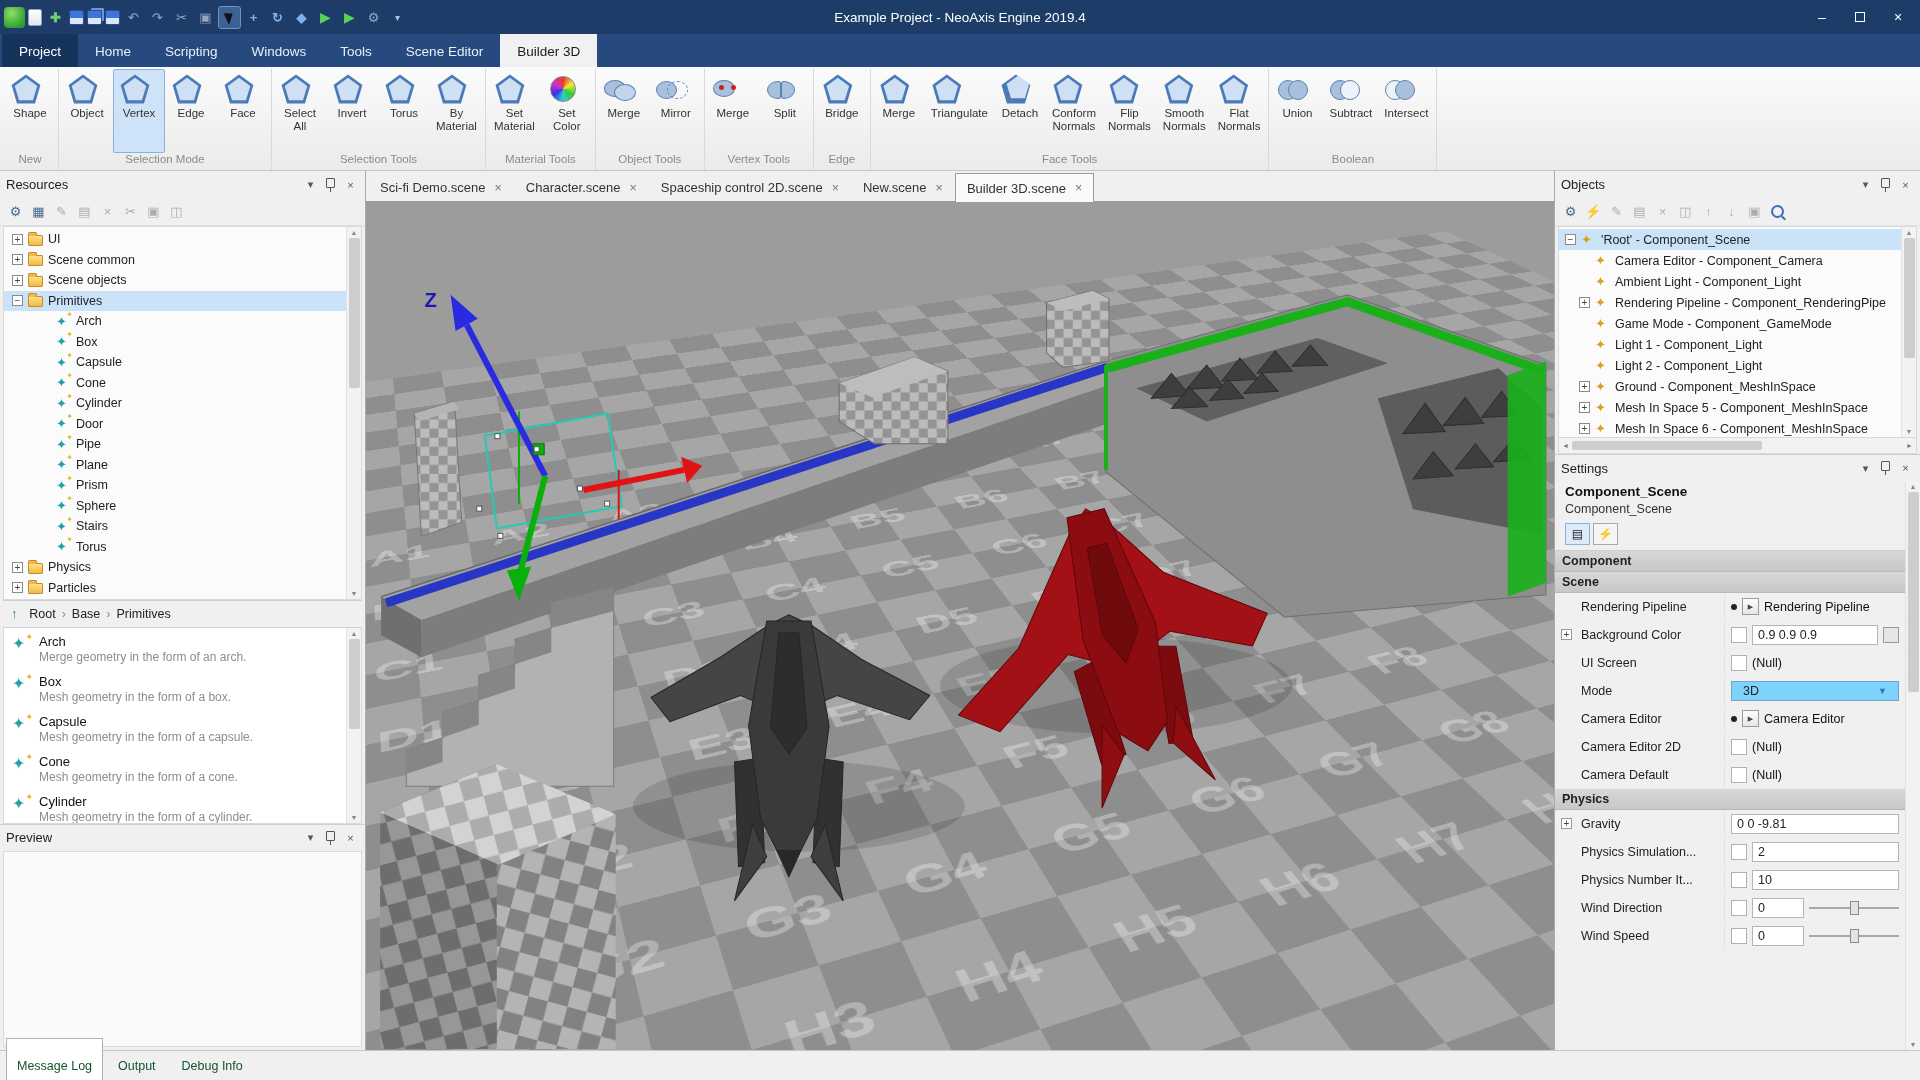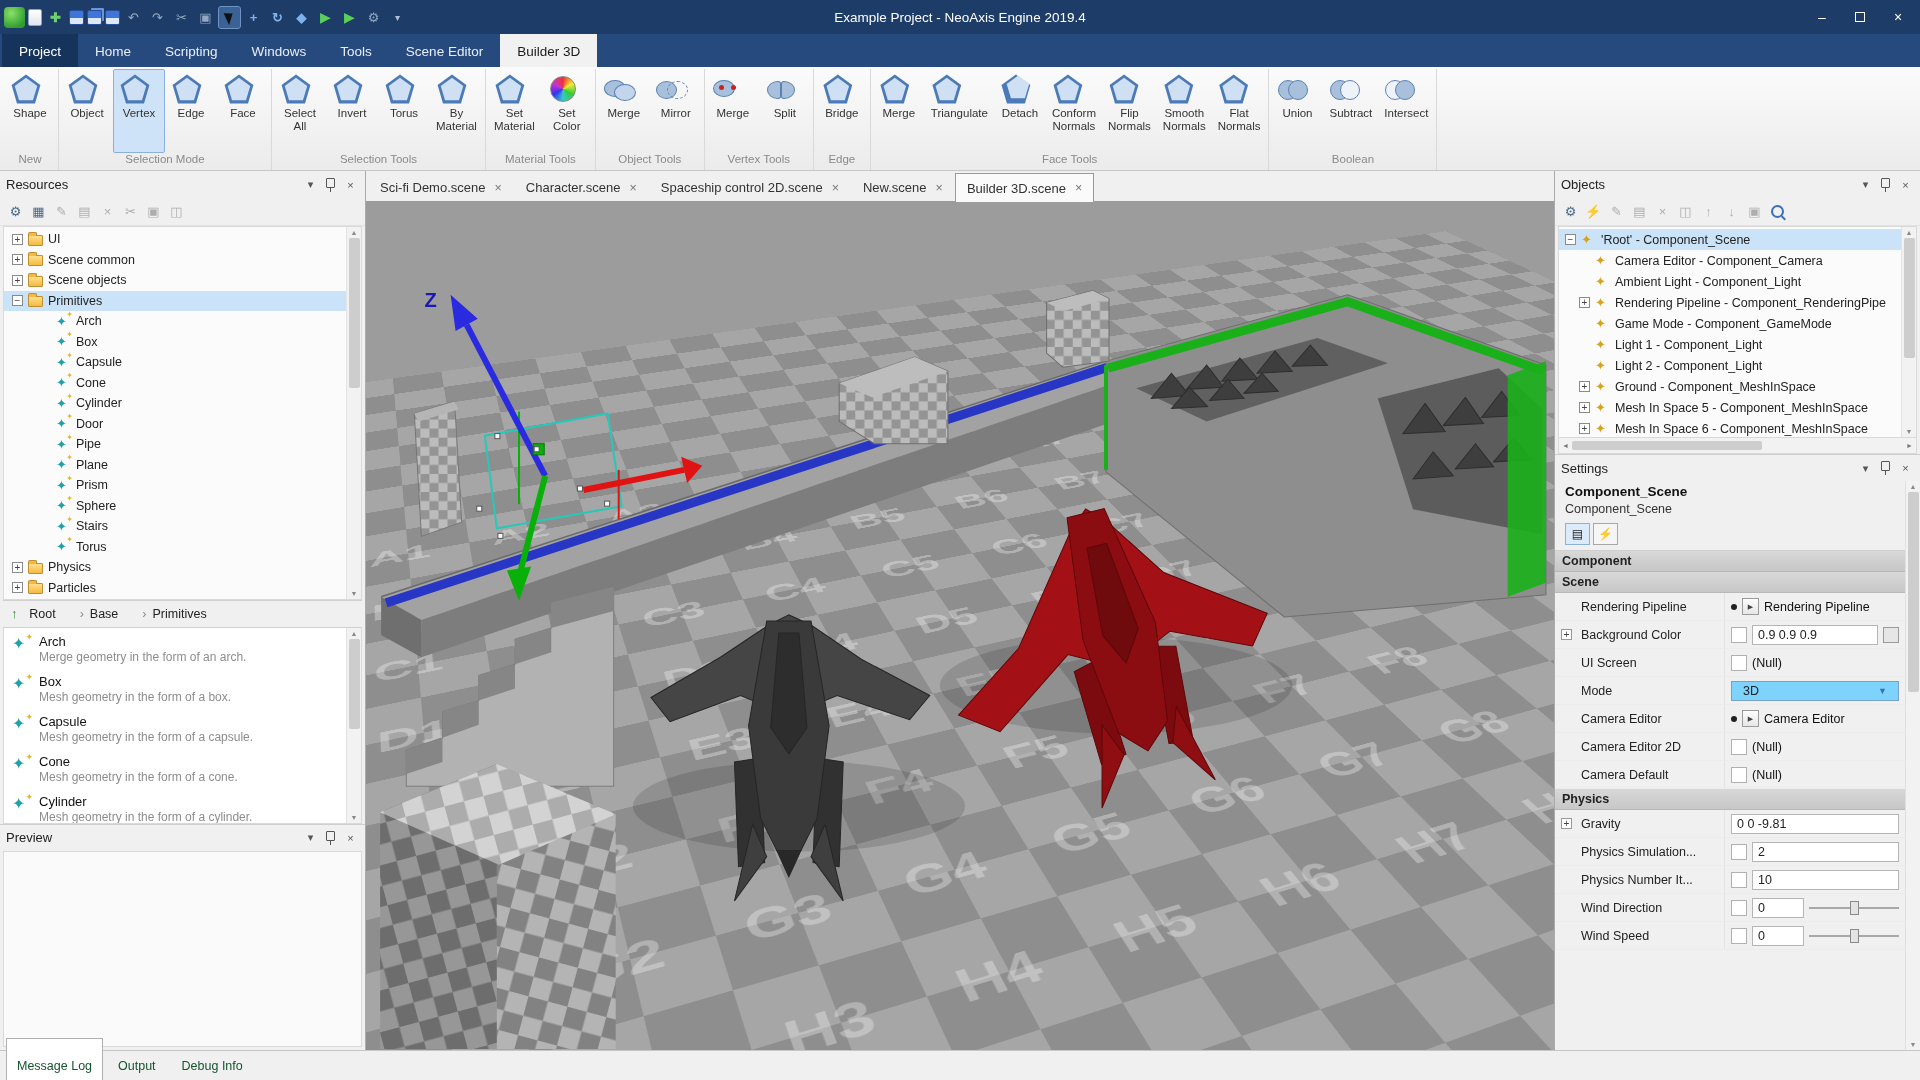--- a/index.html
+++ b/index.html
@@ -557,21 +557,21 @@
           </div>
 
           <div class="titem lvl0">
             <span class="exp">+</span>
             <span class="tico fold"></span>
             <span class="tlabel">Particles</span>
           </div>
         </div>
       <div class="bcrumb">
         <span class="bup">↑</span>
-        <span class="bseg" style="display:flex;gap:24px">
+        <span class="bseg" style="display:flex;gap:6px">
 
             <span class="bseg">
               <span class="bsep" style="visibility: hidden;"></span>
               <span class="bitem">Root</span>
             </span>
 
             <span class="bseg">
               <span class="bsep">›</span>
               <span class="bitem">Base</span>
             </span>

